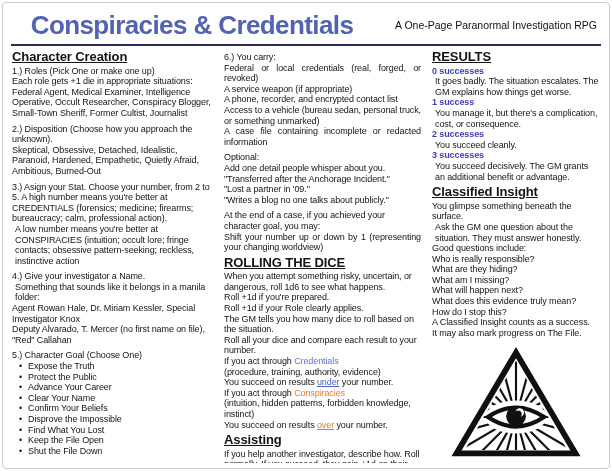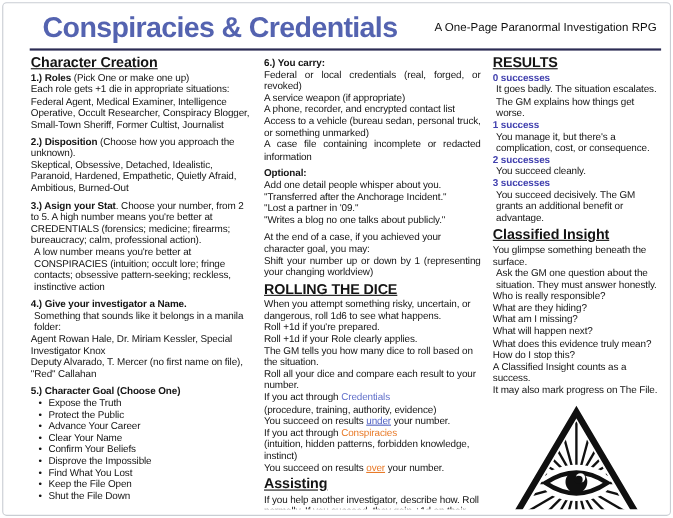--- a/index.html
+++ b/index.html
@@ -1,31 +1,31 @@
 <!DOCTYPE html>
 <html><head>
 <meta charset="utf-8">
 <style>
   * { margin:0; padding:0; box-sizing:border-box; }
   html,body { width:612px; height:471px; background:#fff; overflow:hidden; }
   body { font-family:"Liberation Sans","DejaVu Sans",sans-serif; color:#141414; }
   .page { position:absolute; inset:2px; border:1.5px solid #c9cdd3; border-radius:4px;
-          padding:4px 8px 0 24px; background:#fff; }
+          padding:4px 8px 0 8px; background:#fff; }
   .header { display:flex; align-items:center; height:34px; padding:2px 2px 0 2px; }
   .title { flex:1 1 auto; text-align:center; font-size:26px; font-weight:bold;
            color:#5463b0; letter-spacing:-0.6px; }
   .subtitle { width:228px; text-align:right; font-size:10.5px; color:#111; padding-right:2px; }
   .rule { border-bottom:2.5px solid #2c2c54; margin:3px 0 5px 0; }
   .cols { display:flex; gap:11px; padding:1px 1px; height:412px; overflow:hidden; }
   .col { font-size:9px; line-height:10.6px; letter-spacing:-0.1px; }
   .col1 { width:201px; } .col2 { width:197px; } .col3 { flex:1; }
   .sec { margin-bottom:5px; }
   .h { font-size:13px; font-weight:bold; text-decoration:underline; }
   .hblock { margin-bottom:2px; }
-  b.lbl { font-weight:bold;text-align:right; }
+  b.lbl { font-weight:normal;text-align:right; }
   .ind { padding-left:3px; }
   .j { text-align:justify; }
   ul.plain { list-style:none; margin-left:16px; }
   ul.plain li { position:relative; }
   ul.plain li::before { content:"•"; position:absolute; left:-9px; }
   .blue { color:#4140ae; font-weight:bold; }
   .cred { color:#6170ca; }
   .consp { color:#e87a28; }
   .u-blue { color:#4f5fc0; text-decoration:underline; }
   .u-orange { color:#e87a28; text-decoration:underline; }
@@ -140,20 +140,21 @@
         <div class="blue">2 successes</div>
         <div class="ind">You succeed cleanly.</div>
         <div class="blue">3 successes</div>
         <div class="ind">You succeed decisively. The GM grants an additional benefit or advantage.</div>
       </div>
 
       <div class="sec">
         <div class="hblock"><span class="h">Classified Insight</span></div>
         <div>You glimpse something beneath the surface.</div>
         <div class="ind">Ask the GM one question about the situation. They must answer honestly.</div>
+        <div>Good questions include:</div>
         <div>Who is really responsible?</div>
         <div>What are they hiding?</div>
         <div>What am I missing?</div>
         <div>What will happen next?</div>
         <div>What does this evidence truly mean?</div>
         <div>How do I stop this?</div>
         <div>A Classified Insight counts as a success.</div>
         <div>It may also mark progress on The File.</div>
       </div>
 

